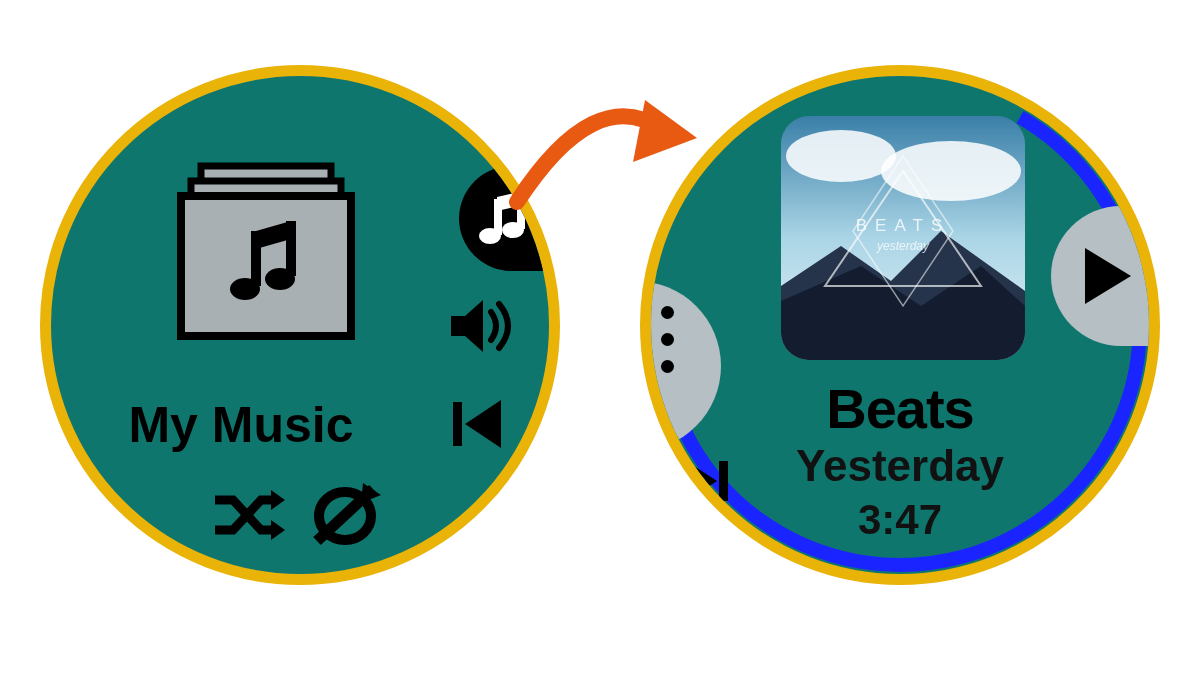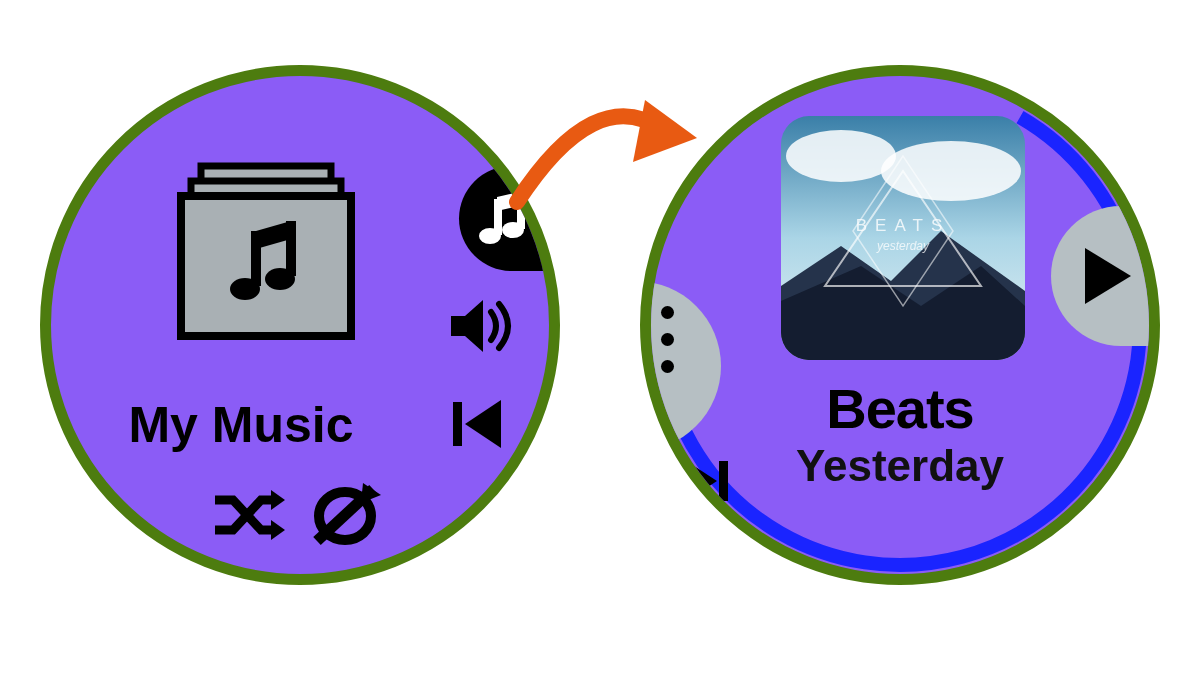--- a/index.html
+++ b/index.html
@@ -1,19 +1,19 @@
 <!DOCTYPE html>
 <html><head>
 <meta charset="utf-8">
 <style>
   html,body{margin:0;padding:0;width:1200px;height:676px;background:#fff;font-family:Arial,Helvetica,sans-serif;overflow:hidden}
   .stage{position:relative;width:1200px;height:676px}
 
   
-  .watch{position:absolute;width:520px;height:520px;border-radius:50%;border:11px solid #4d7c0f;background:#8b5cf6;box-sizing:border-box;overflow:hidden}
+  .watch{position:absolute;width:520px;height:520px;border-radius:50%;border:11px solid #eab308;background:#0f766e;box-sizing:border-box;overflow:hidden}
   .watch.left{left:40px;top:65px}
   .watch.right{left:640px;top:65px}
 
   
   .folder-icon{position:absolute;left:120px;top:80px}
   .left-title{position:absolute;left:0;right:8px;top:320px;text-align:center;font-size:50px;font-weight:700;color:#000}
   .left-title span{display:inline-block;margin-left:-110px}
 
   .side-pill{position:absolute;right:-40px;top:90px;width:130px;height:105px;border-radius:60px 0 0 60px;background:#000;display:flex;align-items:center;justify-content:flex-start;padding-left:18px;box-sizing:border-box}
   .speaker{position:absolute;right:30px;top:218px}
@@ -135,20 +135,21 @@
         <path d="M0 185 L80 150 L140 190 L200 150 L244 190 L244 244 L0 244 Z" fill="#141d30"></path>
         <polygon points="122,55 200,170 44,170" fill="none" stroke="#ffffff" stroke-width="2" opacity="0.65"></polygon>
         <polygon points="122,40 72,115 122,190 172,115" fill="none" stroke="#ffffff" stroke-width="1.5" opacity="0.55"></polygon>
         <text x="122" y="115" text-anchor="middle" fill="#ffffff" font-size="17" letter-spacing="8" opacity="0.8" font-family="Arial">BEATS</text>
         <text x="122" y="134" text-anchor="middle" fill="#ffffff" font-size="12" font-style="italic" opacity="0.75">yesterday</text>
       </svg>
     </div>
 
     <div class="track-title">Beats</div>
     <div class="track-sub">Yesterday</div>
+    <div class="track-time">3:47</div>
 
     <div class="pill-left">
       <div class="dots">
         <div class="dot"></div>
           <div class="dot"></div>
           <div class="dot"></div>
       </div>
     </div>
 
     <div class="next-small">

